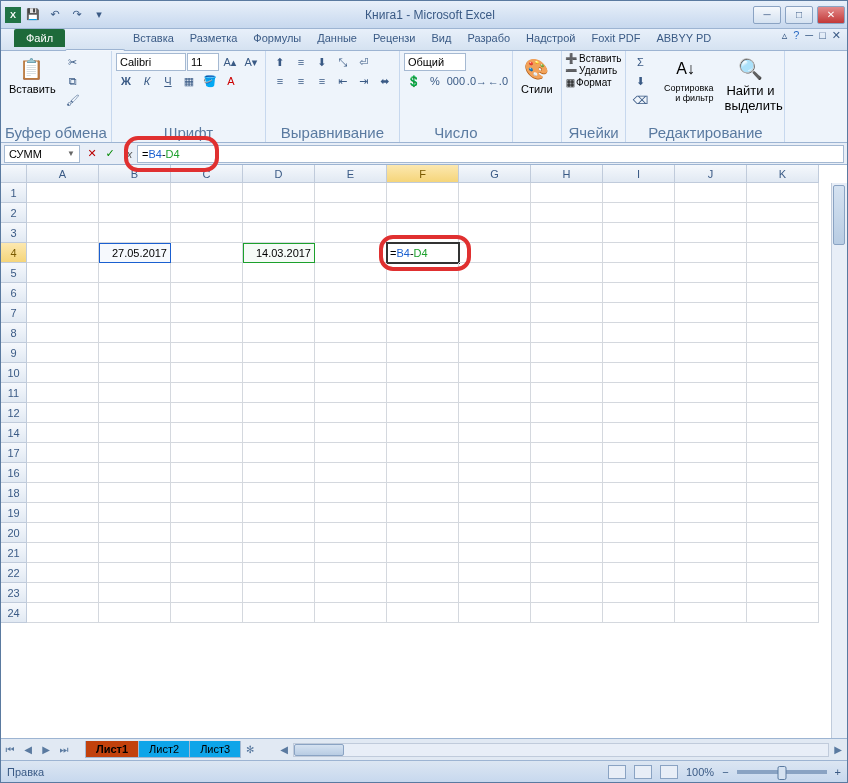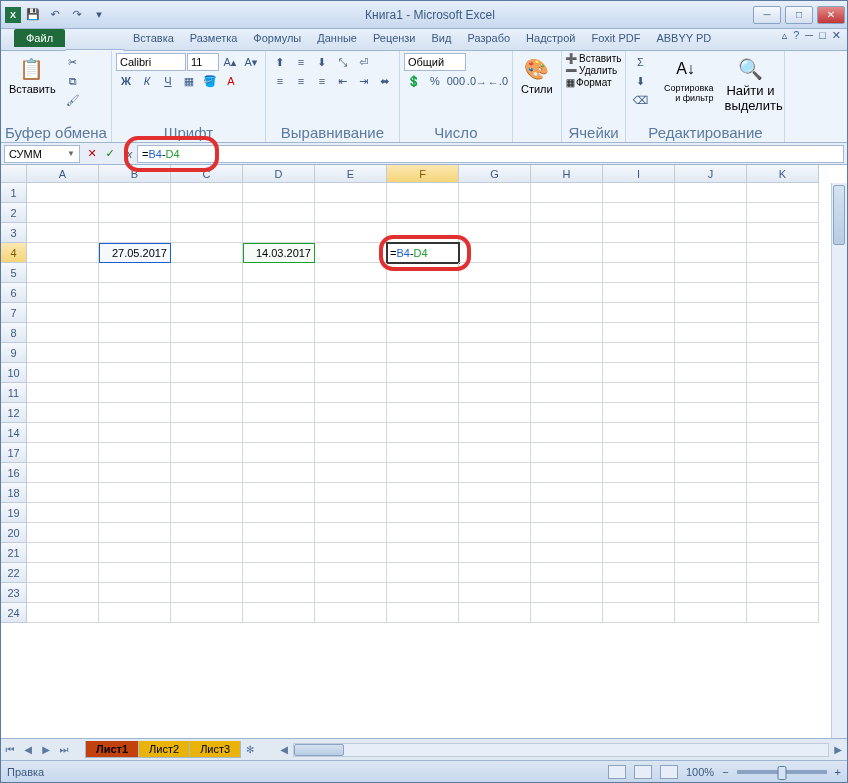--- a/index.html
+++ b/index.html
@@ -45,21 +45,21 @@
 .rows { flex: 1; overflow: hidden; }
 .row { display: flex; height: 20px; }
 .cell { width: 72px; height: 20px; border-right: 1px solid #d4d8de; border-bottom: 1px solid #d4d8de; font-size: 11px; padding: 0 3px; display: flex; align-items: center; justify-content: flex-end; position: relative; }
 .cell.ref-blue { outline: 1.5px solid #1a5fd0; outline-offset: -1px; background: rgba(26,95,208,0.04); }
 .cell.ref-green { outline: 1.5px solid #1ca02c; outline-offset: -1px; background: rgba(28,160,44,0.04); }
 .cell.editing { outline: 2px solid #333; outline-offset: -1px; background: #fff; justify-content: flex-start; }
 .formula-text .ref1 { color: #1a5fd0; }
 .formula-text .ref2 { color: #1ca02c; }
 .sheet-tabs { height: 22px; background: #e1e9f3; display: flex; align-items: center; border-top: 1px solid #9db4d2; }
 .nav-btn { width: 18px; height: 18px; display: flex; align-items: center; justify-content: center; color: #5a7aa0; cursor: pointer; font-size: 10px; }
-.sheet-tab { background: #eab308; border: 1px solid #a5b9d2; border-top: none; padding: 2px 10px; font-size: 11px; margin-left: -1px; cursor: pointer; }
+.sheet-tab { background: #0ea5e9; border: 1px solid #a5b9d2; border-top: none; padding: 2px 10px; font-size: 11px; margin-left: -1px; cursor: pointer; }
 .sheet-tab.active { background: #c2410c; font-weight: bold; margin-left: 12px; }
 .hscroll { flex: 1; margin-left: 16px; height: 16px; display: flex; align-items: center; }
 .scroll-track { flex: 1; height: 14px; background: #e8eef7; border: 1px solid #c0cbdb; position: relative; }
 .scroll-thumb { position: absolute; left: 0; width: 50px; height: 12px; background: linear-gradient(#d5e2f1,#b8cce3); border: 1px solid #8aa3c3; border-radius: 2px; }
 .statusbar { height: 22px; background: linear-gradient(#dce6f2,#c7d8ee); display: flex; align-items: center; padding: 0 6px; font-size: 11px; color: #3a5a85; border-top: 1px solid #9db4d2; }
 .status-right { margin-left: auto; display: flex; align-items: center; gap: 8px; }
 .view-btn { width: 18px; height: 14px; border: 1px solid #8aa3c3; background: #e8eef7; cursor: pointer; }
 .zoom-slider { width: 90px; height: 4px; background: #8aa3c3; position: relative; }
 .zoom-slider::before { content: ''; position: absolute; left: 50%; top: -4px; width: 7px; height: 12px; background: #d5e2f1; border: 1px solid #5a7aa0; border-radius: 2px; transform: translateX(-50%); }
 .highlight-box { position: absolute; border: 4px solid #e03030; border-radius: 14px; pointer-events: none; z-index: 100; }

